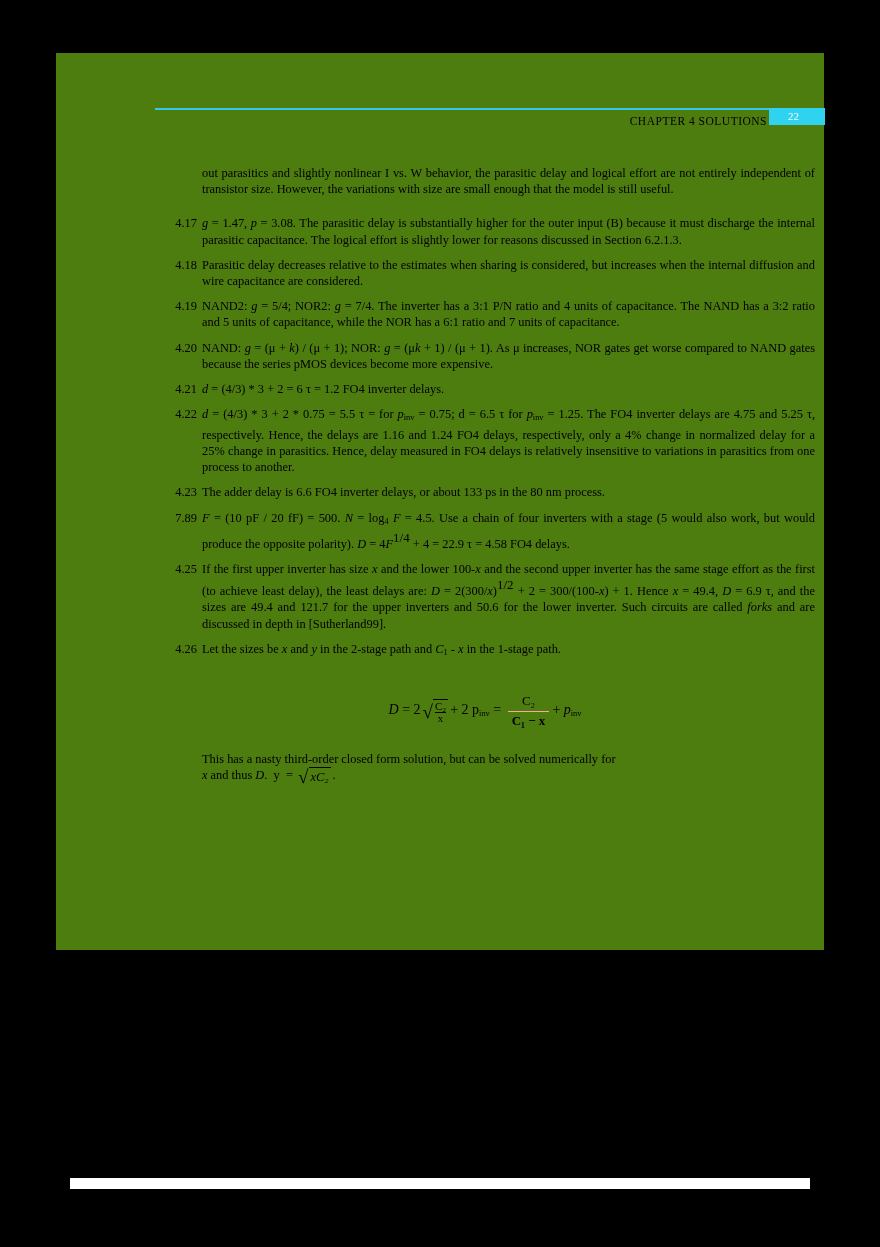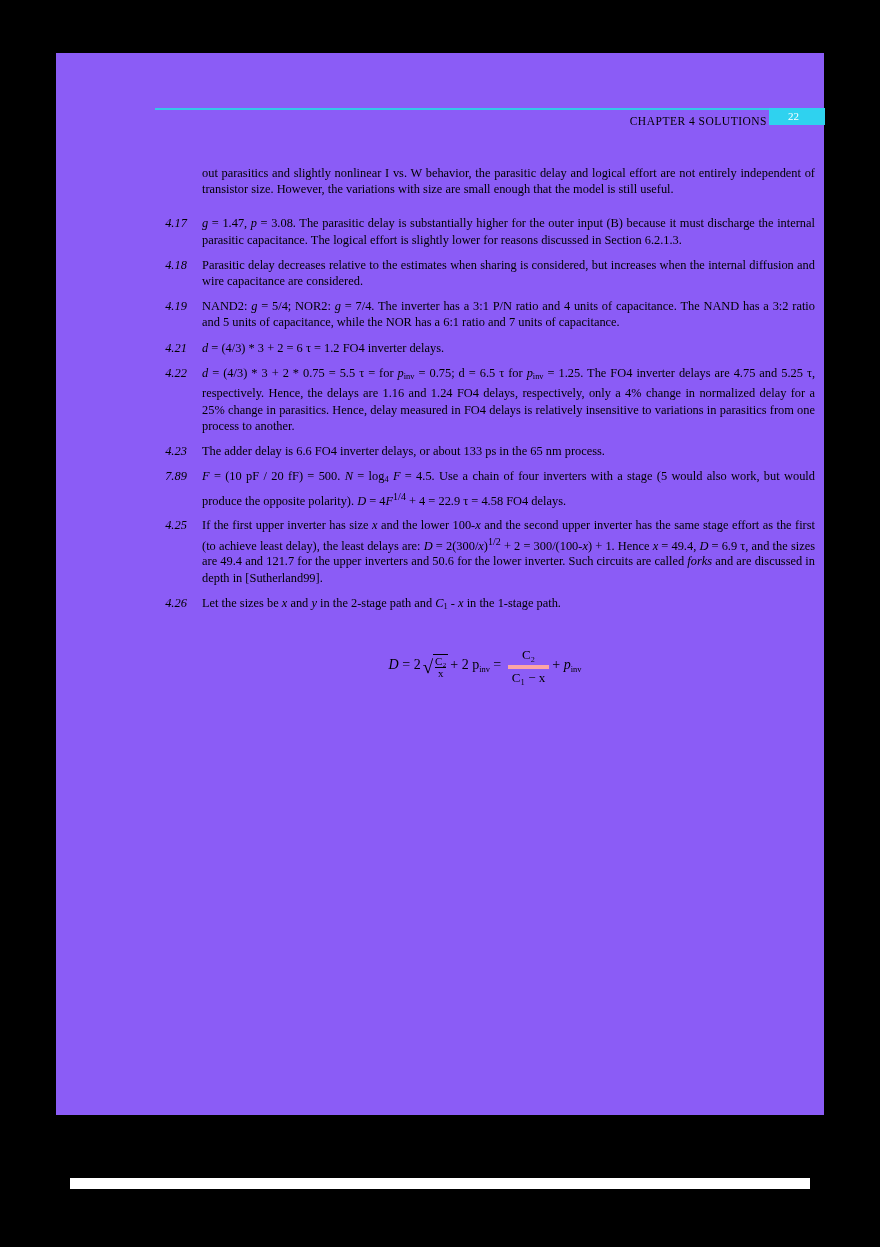--- a/index.html
+++ b/index.html
@@ -14,22 +14,22 @@
     font-family: "Liberation Serif", serif;
     overflow: hidden;
   }
 
   
   .page {
     position: absolute;
     left: 56px;
     top: 53px;
     width: 768px;
-    height: 1062px;
-    background: #8b5cf6;
+    height: 897px;
+    background: #4d7c0f;
     box-shadow: 4px 4px 0 rgba(0,0,0,0.35);
   }
 
   
   .header {
     position: absolute;
     left: 99px;
     top: 55px;
     width: 670px;
     height: 30px;
@@ -84,34 +84,33 @@
   .para {
     position: relative;
     padding-left: 47px;
     margin-bottom: 9px;
   }
   .para .num {
     position: absolute;
     left: 0;
     top: 0;
     width: 42px;
-    text-align: center;
-    font-style: italic;
+    text-align: right;
   }
   .para.cont {
     padding-left: 47px;
     margin-bottom: 18px;
   }
   .para .body {
     display: block;
   }
 
   i, .it { font-style: italic; }
   .sub { font-size: 8.4px; vertical-align: -0.28em; }
-  .sup { font-size: 10px; vertical-align: 0.45em; }
+  .sup { font-size: 13px; vertical-align: 0.45em; }
 
   
   .equation {
     margin: 32px 0 22px 0;
     text-align: center;
     font-size: 14px;
   }
   .eqwrap {
     display: inline-block;
     position: relative;
@@ -123,23 +122,24 @@
     text-align: center;
     margin: 0 3px;
   }
   .frac .numer {
     display: block;
     padding: 0 4px 1px 4px;
     font-size: 13px;
   }
   .frac .denom {
     display: block;
-    border-top: 4px solid #fca5a5;
+    border-top: 1px solid #fca5a5;
     padding: 1px 4px 0 4px;
     font-size: 13px;
+    font-weight: bold;
   }
   .radical {
     display: inline-block;
     vertical-align: middle;
     position: relative;
     margin: 0 2px;
   }
   .radical > .sign {
     font-size: 19px;
     line-height: 1;
@@ -202,34 +202,38 @@
     <div class="para">
       <span class="num">4.18</span>
       <span class="body">Parasitic delay decreases relative to the estimates when sharing is considered, but increases when the internal diffusion and wire capacitance are considered.</span>
     </div>
 
     <div class="para">
       <span class="num">4.19</span>
       <span class="body">NAND2: <i>g</i> = 5/4; NOR2: <i>g</i> = 7/4.  The inverter has a 3:1 P/N ratio and 4 units of capacitance.  The NAND has a 3:2 ratio and 5 units of capacitance, while the NOR has a 6:1 ratio and 7 units of capacitance.</span>
     </div>
 
+    <div class="para">
+      <span class="num">4.20</span>
+      <span class="body">NAND: <i>g</i> = (μ + <i>k</i>) / (μ + 1); NOR: <i>g</i> = (μ<i>k</i> + 1) / (μ + 1).  As μ increases, NOR gates get worse compared to NAND gates because the series pMOS devices become more expensive.</span>
+    </div>
 
     <div class="para">
       <span class="num">4.21</span>
       <span class="body"><i>d</i> = (4/3) * 3 + 2 = 6 τ = 1.2 FO4 inverter delays.</span>
     </div>
 
     <div class="para">
       <span class="num">4.22</span>
       <span class="body"><i>d</i> = (4/3) * 3 + 2 * 0.75 = 5.5 τ = for <i>p</i><span class="sub">inv</span> = 0.75; d = 6.5 τ for <i>p</i><span class="sub">inv</span> = 1.25.  The FO4 inverter delays are 4.75 and 5.25 τ, respectively.  Hence, the delays are 1.16 and 1.24 FO4 delays, respectively, only a 4% change in normalized delay for a 25% change in parasitics.  Hence, delay measured in FO4 delays is relatively insensitive to variations in parasitics from one process to another.</span>
     </div>
 
     <div class="para">
       <span class="num">4.23</span>
-      <span class="body">The adder delay is 6.6 FO4 inverter delays, or about 133 ps in the 65 nm process.</span>
+      <span class="body">The adder delay is 6.6 FO4 inverter delays, or about 133 ps in the 80 nm process.</span>
     </div>
 
     <div class="para">
       <span class="num">7.89</span>
       <span class="body"><i>F</i> = (10 pF / 20 fF) = 500.  <i>N</i> = log<span class="sub">4</span> <i>F</i> = 4.5.  Use a chain of four inverters with a stage (5 would also work, but would produce the opposite polarity).  <i>D</i> = 4<i>F</i><span class="sup">1/4</span> + 4 = 22.9 τ = 4.58 FO4 delays.</span>
     </div>
 
     <div class="para">
       <span class="num">4.25</span>
       <span class="body">If the first upper inverter has size <i>x</i> and the lower 100-<i>x</i> and the second upper inverter has the same stage effort as the first (to achieve least delay), the least delays are: <i>D</i> = 2(300/<i>x</i>)<span class="sup">1/2</span> + 2 = 300/(100-<i>x</i>) + 1.  Hence <i>x</i> = 49.4, <i>D</i> = 6.9 τ, and the sizes are 49.4 and 121.7 for the upper inverters and 50.6 for the lower inverter.  Such circuits are called <i>forks</i> and are discussed in depth in [Sutherland99].</span>
@@ -243,17 +247,22 @@
     <div class="equation">
       <span class="eqwrap">
         <i>D</i>
         <span>=</span>
         <span>2</span><span class="radical"><span class="sign">√</span><span class="under"><span class="smallfrac"><span class="numer">C₂</span><span class="denom">x</span></span></span></span><span>+&nbsp;</span><span>2 p</span><span class="sub">inv</span>
         <span>=</span>
         <span class="frac"><span class="numer">C₂</span><span class="denom">C₁ − x</span></span><span>+&nbsp;</span><i>p</i><span class="sub">inv</span>
       </span>
     </div>
 
+    <div class="tail">
+      <span>This has a nasty third-order closed form solution, but can be solved numerically for</span><br>
+      <i>x</i> and thus <i>D</i>.&nbsp;&nbsp;<span>y&nbsp; =</span>
+      <span class="radical"><span class="sign">√</span><span class="under"><i>xC₂</i></span></span><span>.</span>
+    </div>
 
   </div>
 </div>
 
 <div class="bottom-bar"></div>
 
 </body></html>

